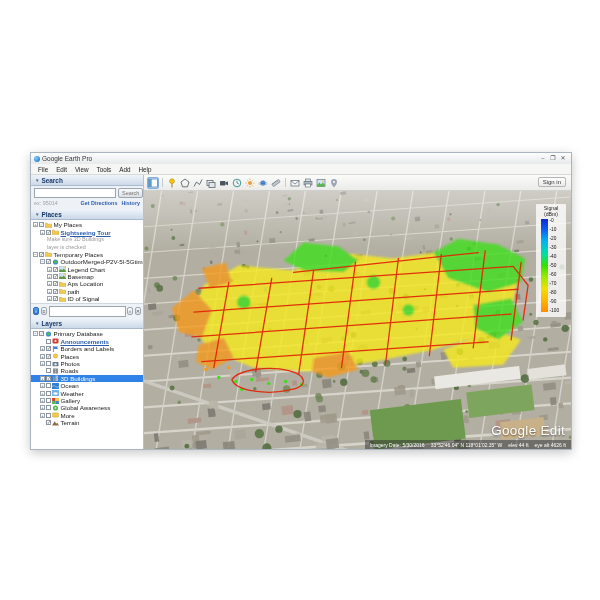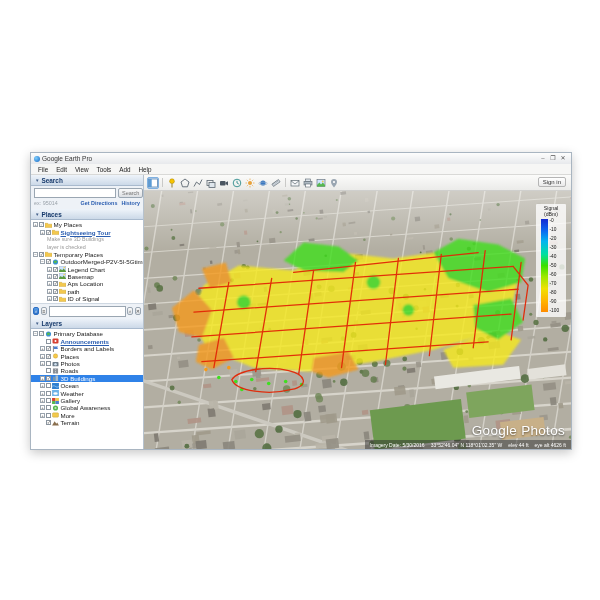--- a/index.html
+++ b/index.html
@@ -853,21 +853,21 @@
                 <span>-50</span>
                 <span>-60</span>
                 <span>-70</span>
                 <span>-80</span>
                 <span>-90</span>
                 <span>-100</span>
               </div>
           </div>
         </div>
 
-        <div class="watermark">Google Photos</div>
+        <div class="watermark">Google Edit</div>
         <div class="statusbar">
           <span>Imagery Date: 5/30/2016</span>
           <span>33°52'46.04" N  118°01'02.35" W</span>
           <span>elev 44 ft</span>
           <span>eye alt 4626 ft</span>
         </div>
       </div>
     </div>
   </div>
 </div>

